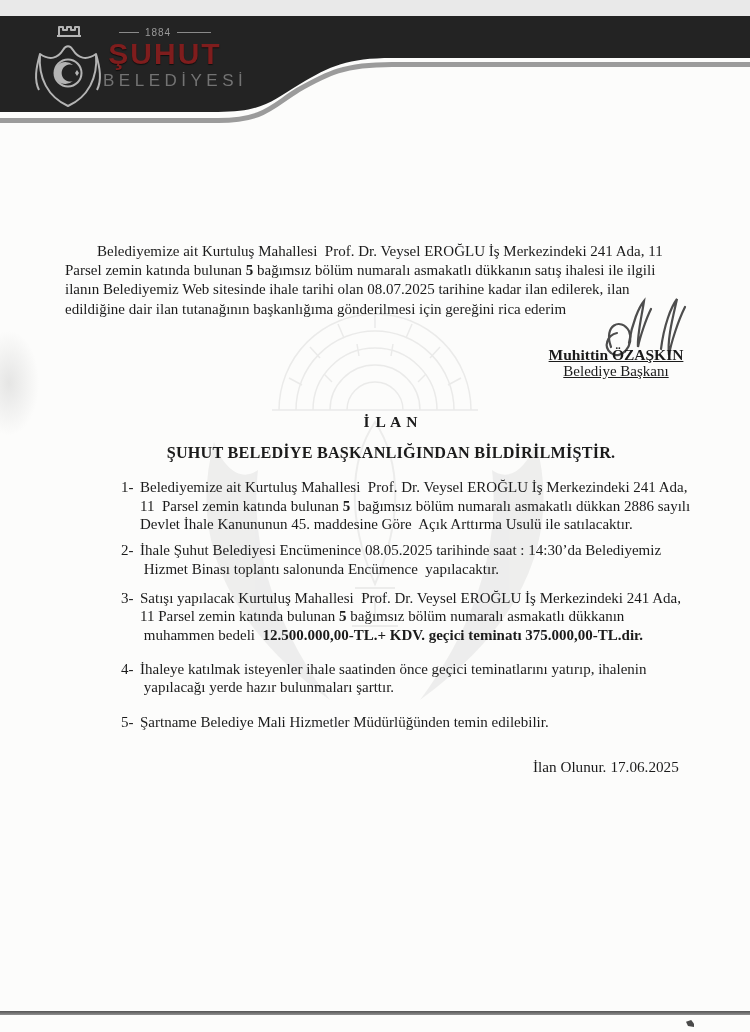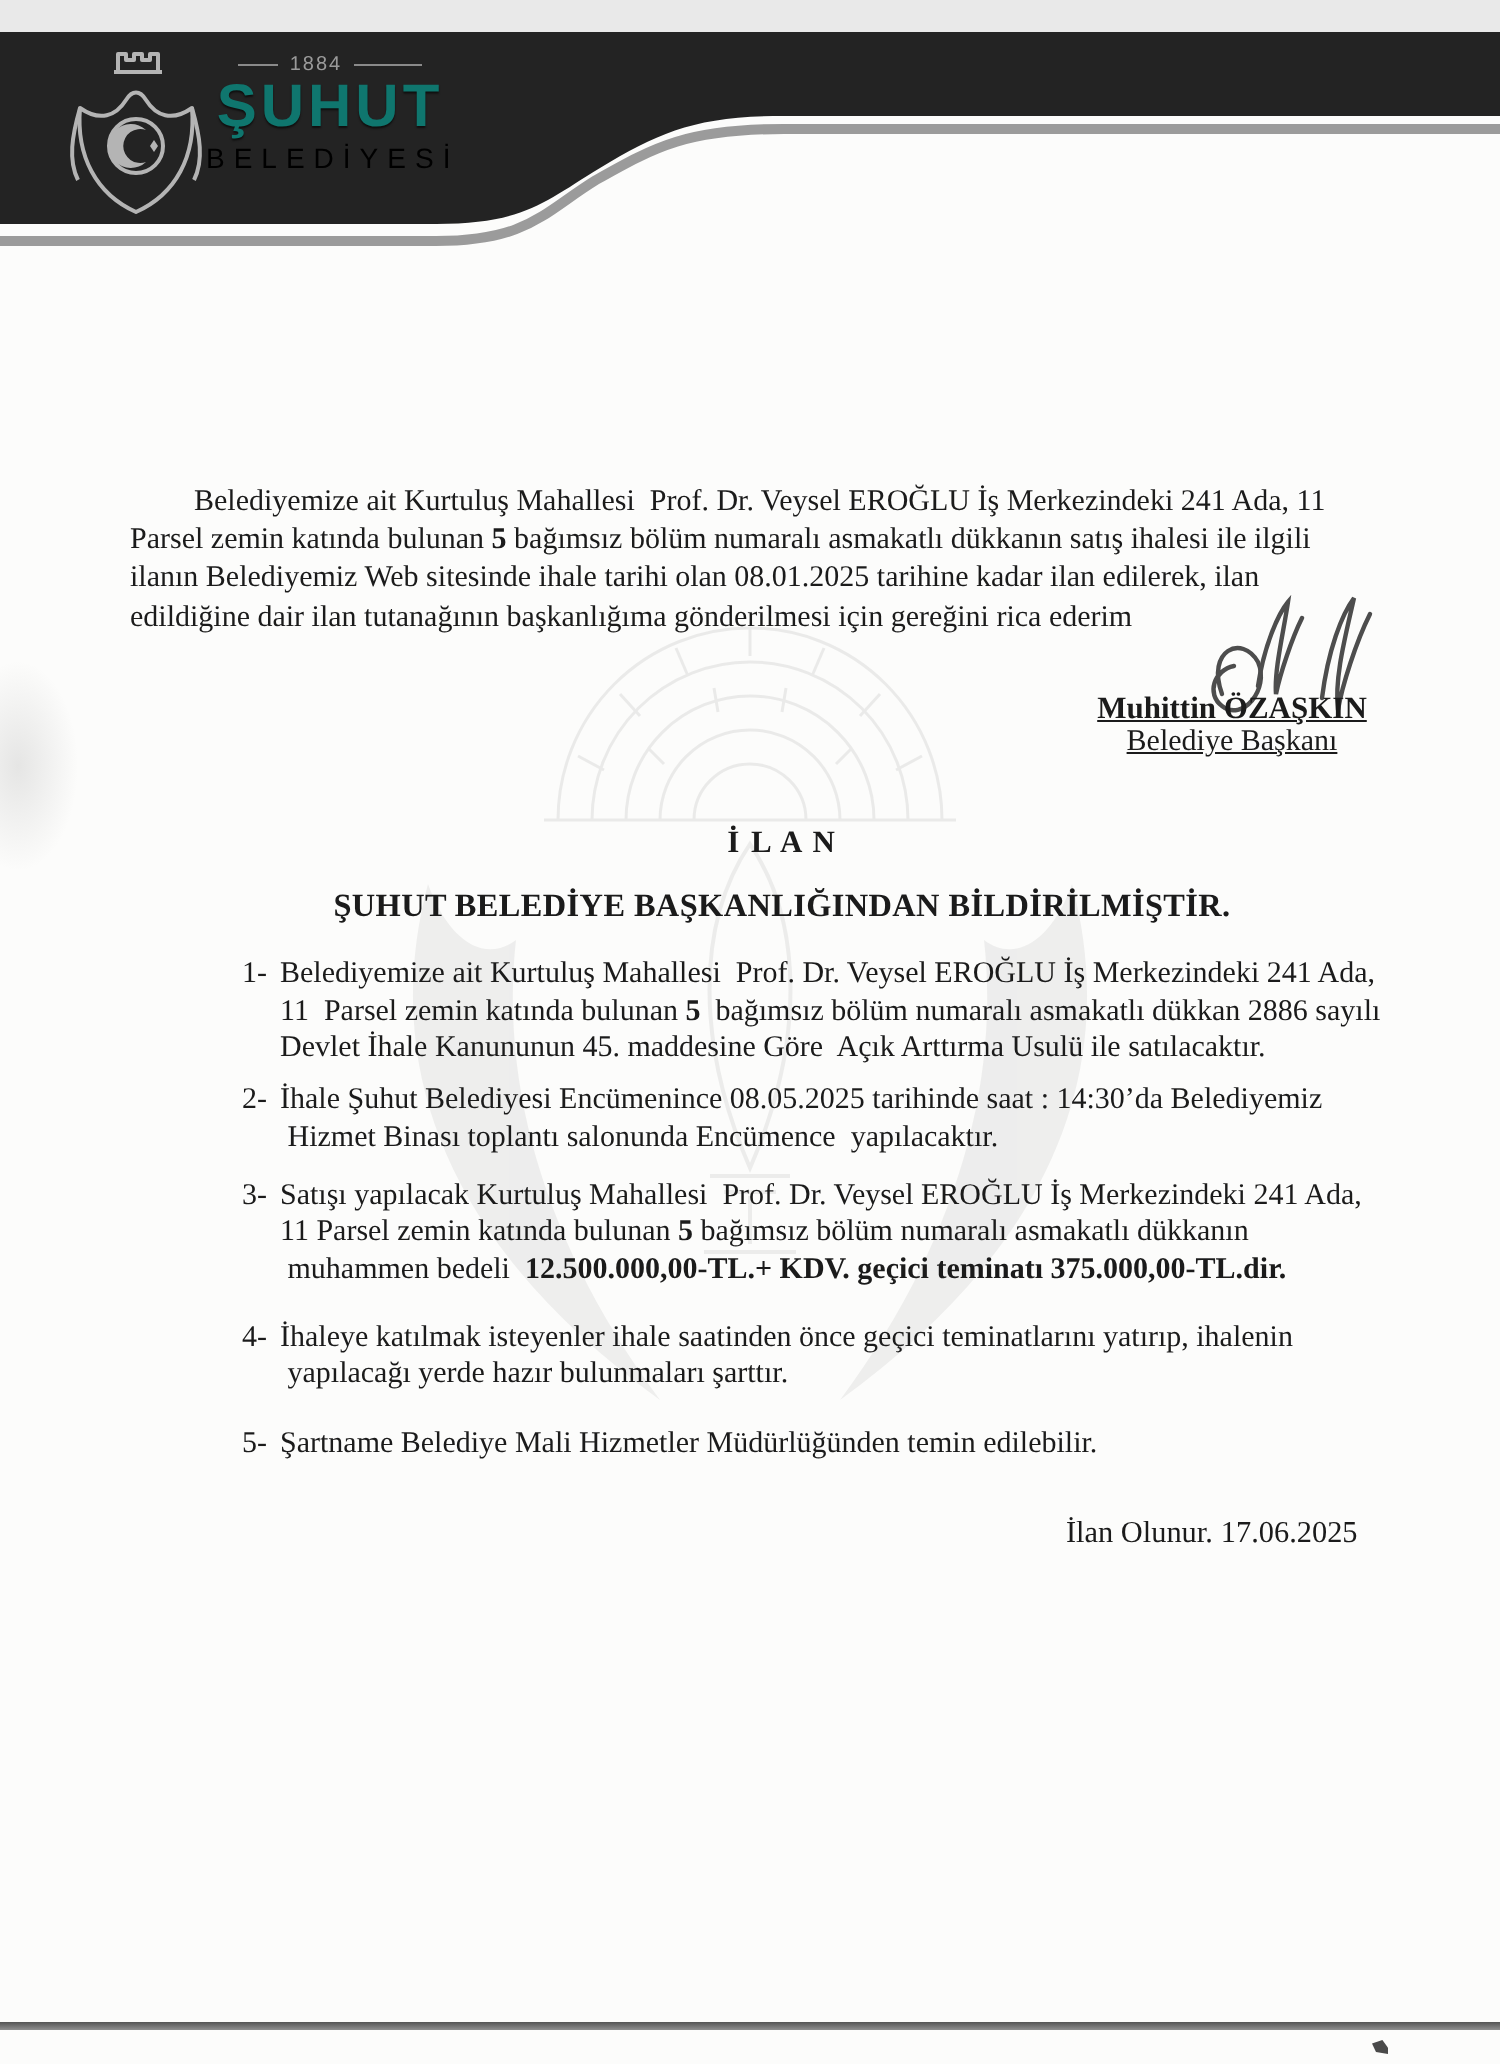--- a/index.html
+++ b/index.html
@@ -10,23 +10,23 @@
 
   
   .banner-svg{left:0;top:0;}
   .emblem-svg{left:28px;top:4px;}
   .brand{left:103px;top:11px;width:124px;text-align:center;
          font-family:"Liberation Sans","DejaVu Sans",sans-serif;}
   .year-row{display:flex;align-items:center;justify-content:center;gap:6px;}
   .year-row .yline{height:1px;background:#8a8a8a;flex:none;}
   .yline-l{width:20px;} .yline-r{width:34px;}
   .year{font-size:10px;color:#9a9a9a;letter-spacing:1px;}
-  .brand-name{font-size:30px;font-weight:bold;letter-spacing:2px;color:#0f766e;
+  .brand-name{font-size:30px;font-weight:bold;letter-spacing:2px;color:#7f1d1d;
               line-height:32px;text-shadow:0 1px 1px rgba(0,0,0,.6);}
-  .brand-sub{font-size:14px;letter-spacing:4.5px;color:#000000;margin-top:1px;}
+  .brand-sub{font-size:17px;letter-spacing:4.5px;color:#737373;margin-top:1px;}
 
   
   .watermark-svg{left:152px;top:276px;}
   .smudge{left:-34px;top:292px;width:86px;height:150px;border-radius:50%;
           background:radial-gradient(closest-side,rgba(110,110,110,.16),transparent 70%);}
 
   
   .doc-title{top:157px;font-weight:bold;font-size:16px;line-height:21px;}
   .body-par{top:211px;left:65px;width:668px;font-size:15px;line-height:19.2px;
             white-space:pre-wrap;text-indent:32px;}
@@ -120,21 +120,21 @@
         <path d="M223,306 V330"></path>
           <path d="M200,334 h46"></path>
       </g>
     </g>
   </svg>
   <div class="abs smudge"></div>
 
 
   <p class="abs body-par"><span>Belediyemize ait Kurtuluş Mahallesi  Prof. Dr. Veysel EROĞLU İş Merkezindeki 241 Ada, 11
 Parsel zemin katında bulunan </span><b>5</b><span> bağımsız bölüm numaralı asmakatlı dükkanın satış ihalesi ile ilgili
-ilanın Belediyemiz Web sitesinde ihale tarihi olan 08.01.2025 tarihine kadar ilan edilerek, ilan
+ilanın Belediyemiz Web sitesinde ihale tarihi olan 08.07.2025 tarihine kadar ilan edilerek, ilan
 edildiğine dair ilan tutanağının başkanlığıma gönderilmesi için gereğini rica ederim</span></p>
 
   <svg class="abs sig-scribble" width="118" height="68" viewBox="0 0 118 68">
     <g fill="none" stroke="#2f2f2f" stroke-width="2.2" stroke-linecap="round" opacity="0.85">
       <path d="M34,52 C26,30 44,22 52,36 C58,50 44,66 34,58 C26,52 30,40 40,38"></path>
       <path d="M52,48 C55,28 62,12 67,6 C65,20 60,40 61,52 C63,42 69,24 74,14"></path>
       <path d="M84,54 C87,30 94,12 100,4 C96,22 90,44 92,60 C94,48 101,26 108,12"></path>
     </g>
   </svg>
   <div class="abs sig-block">

